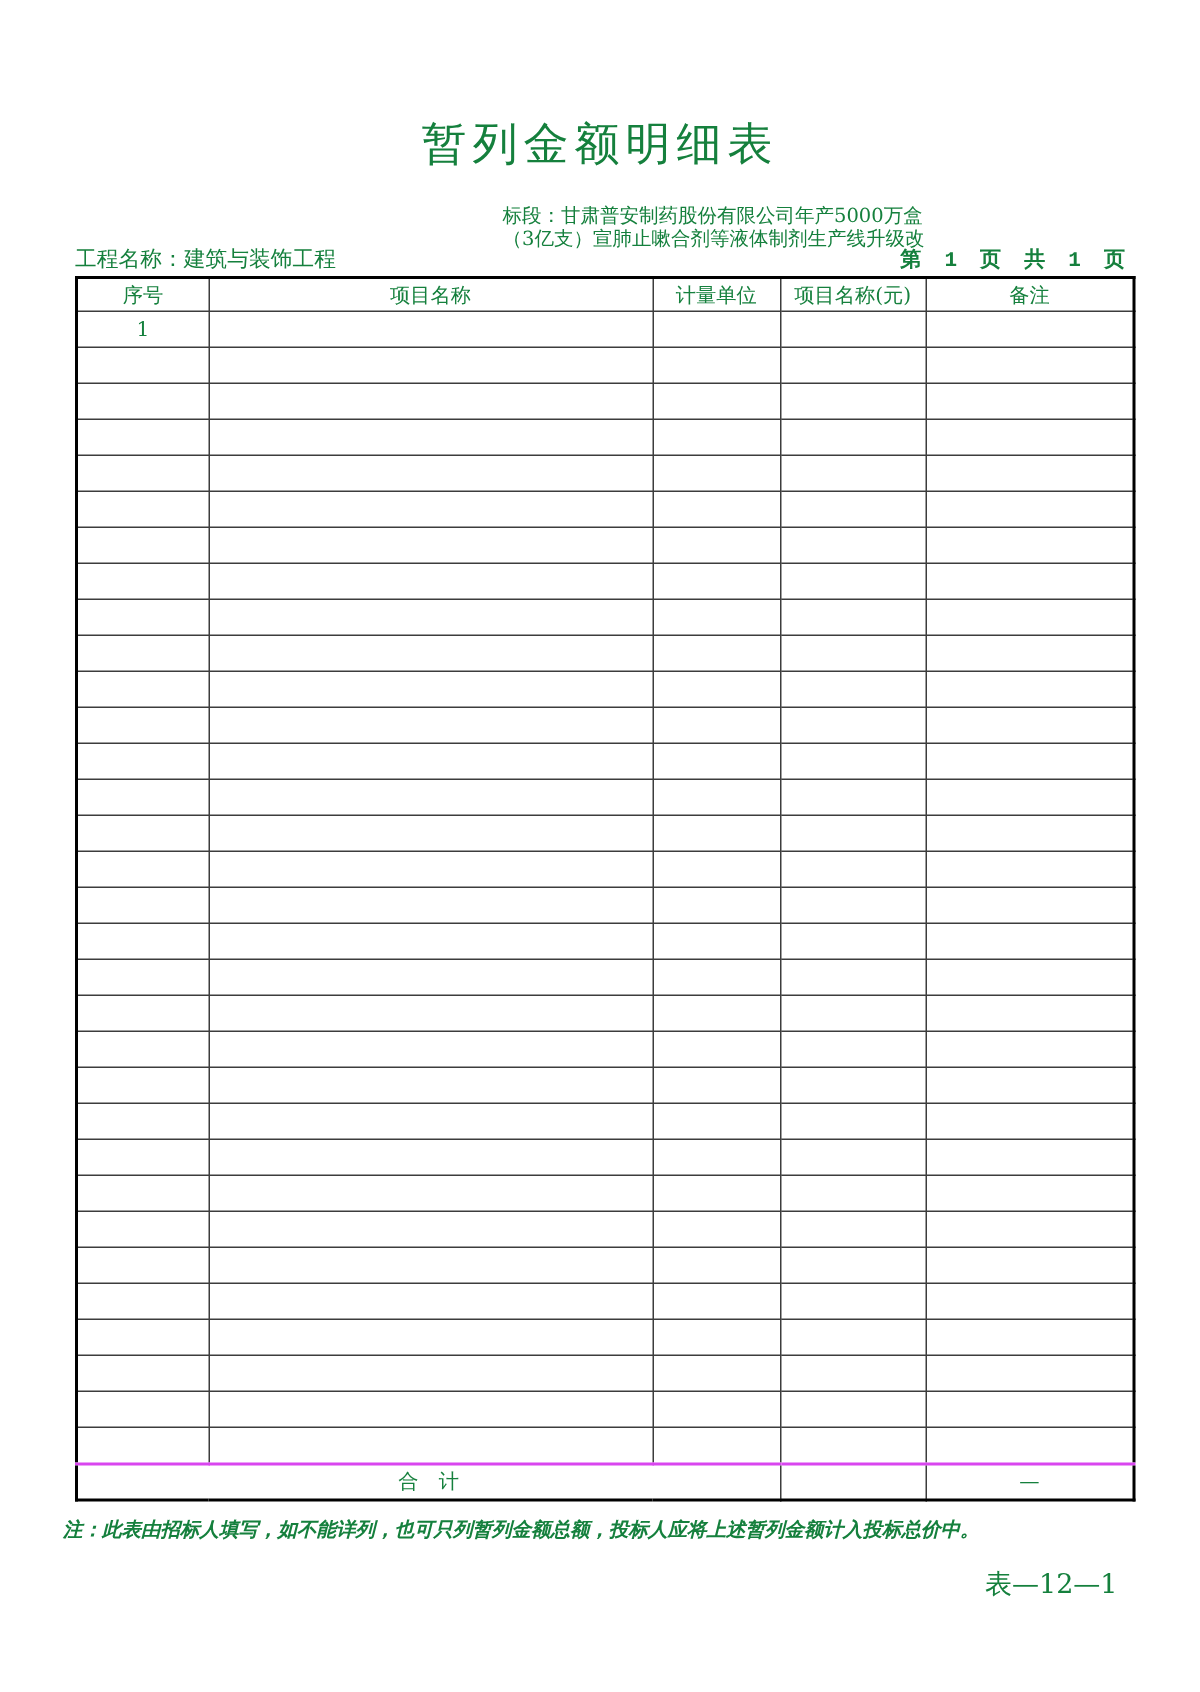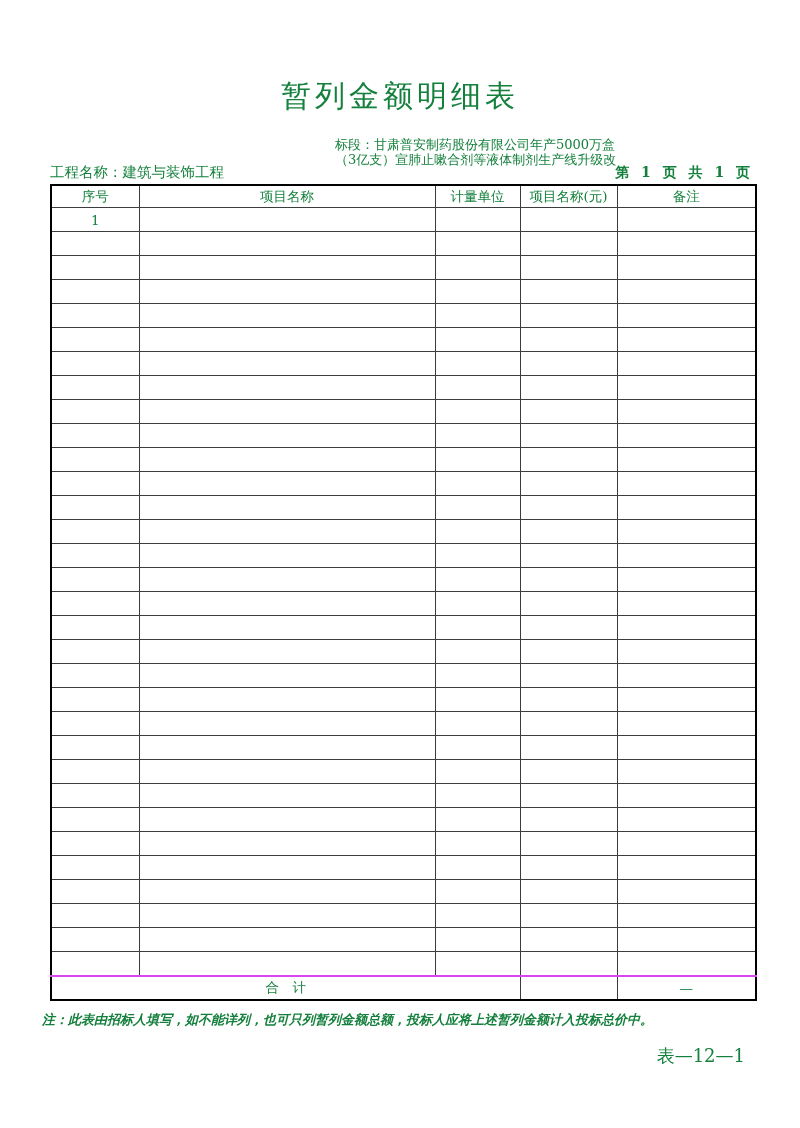--- a/index.html
+++ b/index.html
@@ -22,21 +22,21 @@
     position:absolute;left:311px;top:138px;width:320px;
     font-size:13px;line-height:14.5px;font-weight:normal;margin-left:24px;
   }
   .project-line{
     position:absolute;left:50px;top:163px;
     font-size:14.5px;font-weight:normal;white-space:nowrap;
   }
   .pagination{
     position:absolute;top:164px;right:50px;
     font-size:14px;font-weight:bold;
-    word-spacing:7px;white-space:nowrap;
+    word-spacing:7px;white-space:nowrap;font-family:Liberation Mono, monospace;
   }
   table.form-table{
     position:absolute;left:50px;top:184px;
     width:705px;
     border-collapse:collapse;
     table-layout:fixed;
     border:2px solid #000;
   }
   .form-table th,.form-table td{
     border:1px solid #3c3c3c;

